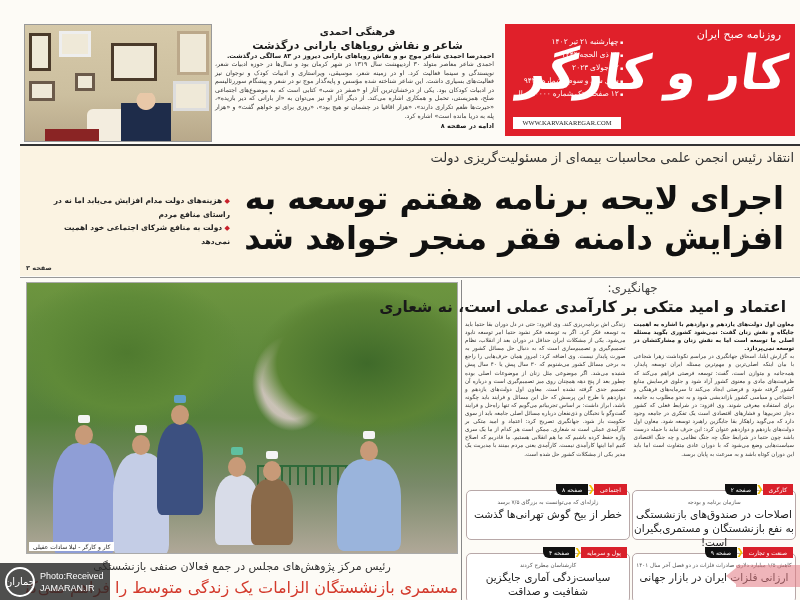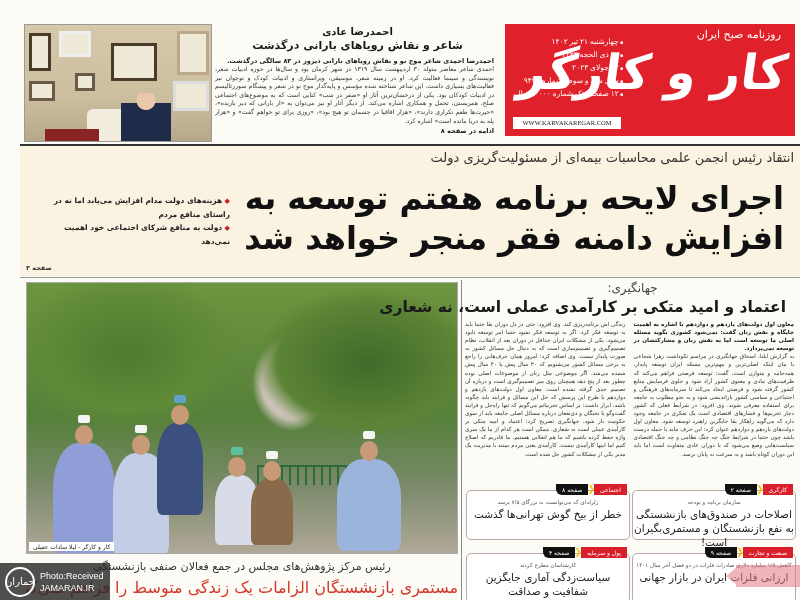--- a/index.html
+++ b/index.html
@@ -24,21 +24,21 @@
     .frame.f5 { left: 50px; top: 48px; width: 20px; height: 18px; border-color: #6b5a4a; }
     .frame.f6 { left: 152px; top: 6px; width: 32px; height: 44px; border-color: #bba88a; }
     .frame.f7 { left: 148px; top: 56px; width: 36px; height: 30px; border-color: #ddd; }
     .person { position: absolute; left: 96px; top: 68px; width: 50px; height: 50px; background: radial-gradient(circle at 50% 15%, #e8c8a8 0 9px, transparent 10px), linear-gradient(180deg, transparent 20%, #1e2c4a 20%); border-radius: 12px 12px 0 0; }
     .sofa { position: absolute; left: 62px; top: 84px; width: 60px; height: 34px; background: #f3eddf; border-radius: 6px; }
     .red-cloth { position: absolute; left: 20px; top: 104px; width: 54px; height: 14px; background: #8a2424; }
 
     .top-story { position: absolute; left: 215px; top: 24px; width: 285px; height: 118px; }
     .top-story .kicker { text-align: center; font-weight: bold; font-size: 10px; margin-top: 2px; }
     .top-story .title { text-align: center; font-weight: bold; font-size: 11px; margin-top: 2px; }
-    .top-story .lead { font-weight: bold; font-size: 6.5px; margin-top: 5px; padding-right: 6px; }
+    .top-story .lead { font-weight: bold; font-size: 6.5px; padding-right: 6px; }
     .top-story .body { font-size: 6.2px; line-height: 8.6px; color: #333; padding-right: 6px; text-align: justify; }
     .top-story .more { font-weight: bold; font-size: 6.5px; padding-right: 6px; margin-top: 2px; }
 
     .rule { position: absolute; left: 20px; width: 780px; height: 2px; background: #333; }
 
     
     .lead-band { position: absolute; left: 20px; top: 146px; width: 780px; height: 130px; background: #fbf3e2; }
     .overline { position: absolute; right: 6px; top: 4px; font-size: 13px; color: #333; }
     .headline { position: absolute; right: 16px; top: 32px; width: 580px; text-align: right; font-weight: bold; font-size: 32px; line-height: 40px; color: #111; letter-spacing: -0.5px; }
     .bullets { position: absolute; left: 30px; top: 48px; width: 180px; font-size: 7.5px; font-weight: bold; line-height: 13px; color: #222; }
@@ -118,21 +118,21 @@
   <div class="frame f3"></div>
   <div class="frame f4"></div>
   <div class="frame f5"></div>
   <div class="frame f6"></div>
   <div class="frame f7"></div>
   <div class="sofa"></div>
   <div class="red-cloth"></div>
   <div class="person"></div>
 </div>
 <div class="top-story">
-  <div class="kicker">احمدرضا عادی</div>
+  <div class="kicker">فرهنگی احمدی</div>
   <div class="title">شاعر و نقاش رویاهای بارانی درگذشت</div>
   <div class="lead">احمدرضا احمدی شاعر موج نو و نقاش رویاهای بارانی دیروز در ۸۳ سالگی درگذشت.</div>
   <div class="body">احمدی شاعر معاصر متولد ۳۰ اردیبهشت سال ۱۳۱۹ در شهر کرمان بود و سال‌ها در حوزه ادبیات شعر، نویسندگی و سینما فعالیت کرد. او در زمینه شعر، موسیقی، ویراستاری و ادبیات کودک و نوجوان نیز فعالیت‌های بسیاری داشت. این شاعر شناخته شده مؤسس و پایه‌گذار موج نو در شعر و پیشگام سوررئالیسم در ادبیات کودکان بود. یکی از درخشان‌ترین آثار او «صفر در شب» کتابی است که به موضوع‌های اجتماعی صلح، همزیستی، تحمل و همکاری اشاره می‌کند. از دیگر آثار او نیز می‌توان به «از بارانی که دیر بازیده»، «حیرت‌ها طعم تکراری دارند»، «هزار اقاقیا در چشمان تو هیچ بود»، «روزی برای تو خواهم گفت» و «هزار پله به دریا مانده است» اشاره کرد.</div>
   <div class="more">ادامه در صفحه ۸</div>
 </div>
 
 <div class="rule" style="top:144px"></div>
 
 <div class="lead-band">
   <div class="overline">انتقاد رئیس انجمن علمی محاسبات بیمه‌ای از مسئولیت‌گریزی دولت</div>

